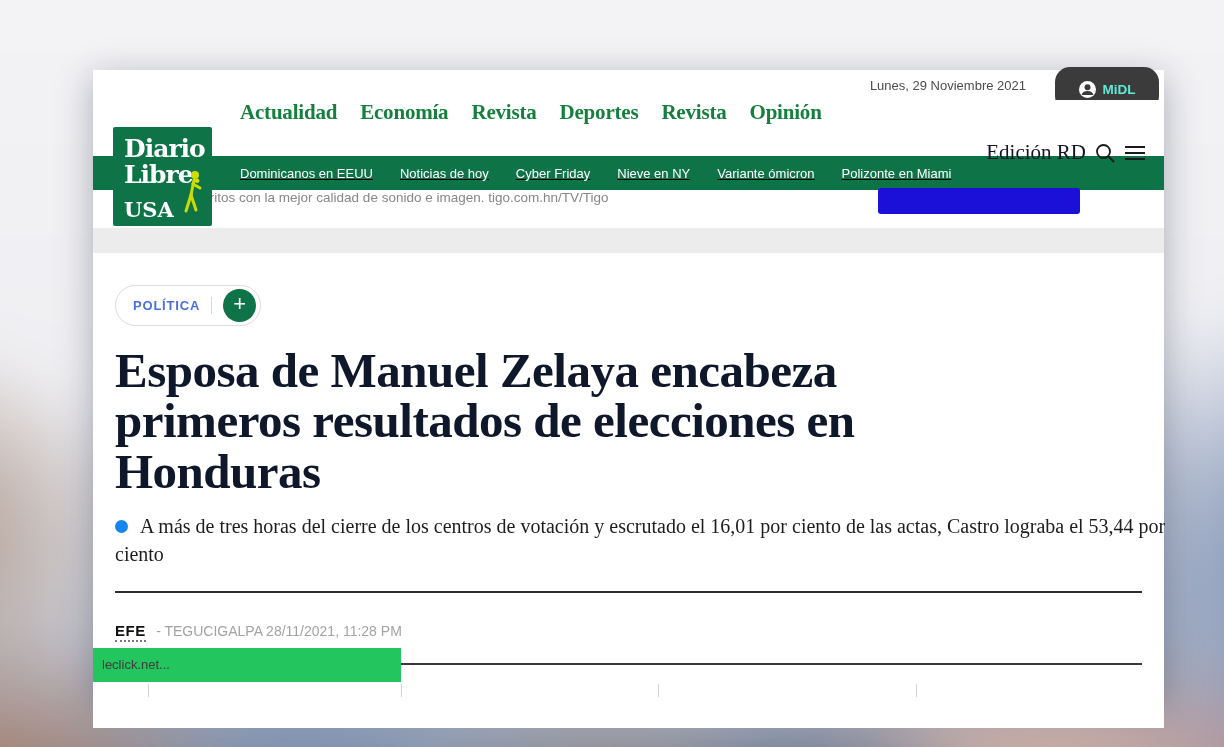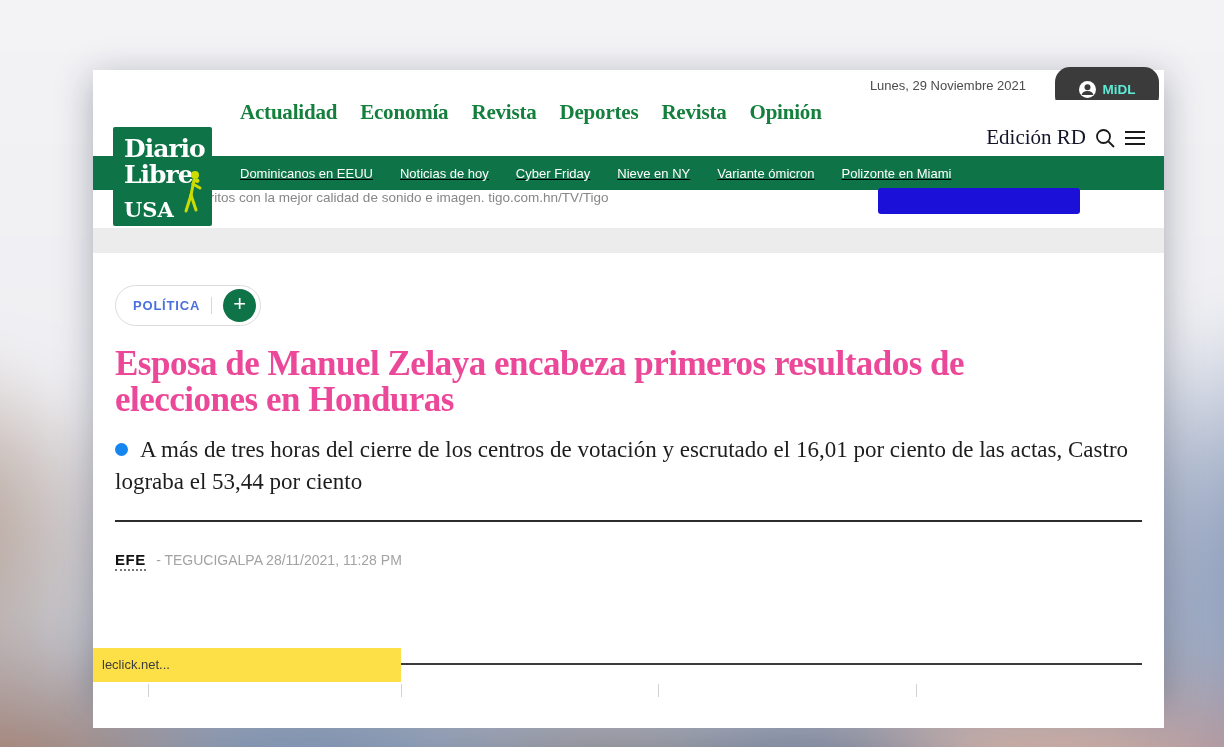--- a/index.html
+++ b/index.html
@@ -48,21 +48,21 @@
   .logo .l1,.logo .l2{font-family:"DejaVu Serif",serif;font-weight:bold;font-size:25px;
     line-height:26px;letter-spacing:-1px;}
   .logo .dot{color:#d5e000;}
   .logo .l3{font-family:"DejaVu Serif",serif;font-weight:bold;font-size:21px;margin-top:9px;
     letter-spacing:0;}
   .logo svg{position:absolute;right:7px;bottom:9px;}
 
   .main-nav{display:flex;gap:23px;margin-left:147px;align-items:center;}
   .nav-item{font-family:"Liberation Serif",serif;font-weight:bold;font-size:21px;color:#15803d;
     text-decoration:none;letter-spacing:-.2px;cursor:pointer;}
-  .header-right{margin-left:auto;display:flex;align-items:center;gap:8px;}
+  .header-right{margin-left:auto;display:flex;align-items:center;gap:8px;margin-top:15px;}
   .edition{font-family:"Liberation Serif",serif;font-size:21px;color:#13132a;cursor:pointer;}
   .icon-btn{background:none;border:none;cursor:pointer;display:flex;align-items:center;padding:0;}
 
   
   .subnav{height:34px;background:var(--brand-green);display:flex;align-items:center;gap:27px;
     padding-left:147px;text-decoration:underline;}
   .subnav-item{color:#fff;font-size:13px;text-decoration:none;cursor:pointer;white-space:nowrap;}
 
   
   .adstrip{position:relative;height:38px;background:#fff;overflow:visible;}
@@ -77,34 +77,34 @@
   .category-pill{display:inline-flex;align-items:center;margin:32px 0 0 22px;
     border:1px solid #dcdcdc;border-radius:22px;padding:3px 4px 3px 17px;gap:11px;
     background:#fff;cursor:pointer;}
   .category-label{font-size:13px;color:var(--category-blue);letter-spacing:.8px;font-weight:bold;}
   .pill-divider{width:1px;height:17px;background:#d8d8d8;}
   .plus-btn{width:33px;height:33px;border-radius:50%;background:var(--brand-green);color:#fff;
     border:none;font-size:22px;line-height:1;display:flex;align-items:center;justify-content:center;
     cursor:pointer;padding-bottom:3px;}
 
   .headline{margin:20px 22px 0;width:860px;font-family:"Liberation Serif",serif;font-weight:bold;
-    font-size:35px;line-height:1.03;color:#ec4899;letter-spacing:-.5px;}
-  .summary{margin:16px 22px 0;width:1055px;font-family:"Liberation Serif",serif;font-size:23px;
+    font-size:49px;line-height:1.03;color:#0f172a;letter-spacing:-.5px;}
+  .summary{margin:16px 22px 0;width:1055px;font-family:"Liberation Serif",serif;font-size:20px;
     line-height:1.38;color:#1d1d1d;}
   .bullet{display:inline-block;width:13px;height:13px;border-radius:50%;
     background:var(--bullet-blue);margin-right:12px;vertical-align:middle;margin-bottom:4px;}
 
   .rule1{margin:22px 22px 0;border:none;border-top:2px solid #2d2d2d;}
   .byline{margin:29px 22px 0;}
   .byline-source{font-size:15px;font-weight:800;color:#111;letter-spacing:.5px;
     border-bottom:2px dotted #777;padding-bottom:1px;cursor:pointer;}
   .byline-detail{font-size:14px;color:#a3a3a3;margin-left:6px;}
 
   .rule2{position:absolute;left:22px;right:22px;top:410px;border:none;border-top:2px solid #3a3a3a;}
-  .status-tooltip{position:absolute;left:0;top:395px;width:308px;height:34px;background:#fde047;
+  .status-tooltip{position:absolute;left:0;top:395px;width:308px;height:34px;background:#22c55e;
     font-size:13px;color:#3c3c3c;padding:9px 0 0 9px;z-index:4;}
   .cell-dividers{position:absolute;left:0;top:431px;width:100%;height:13px;}
   .cell-dividers span{position:absolute;top:0;width:1px;height:13px;background:#d2d2d2;}
   .cd1{left:55px;}.cd2{left:308px;}.cd3{left:565px;}.cd4{left:823px;}
 </style>
 </head>
 <body>
 
 <div class="backdrop"></div>
 

